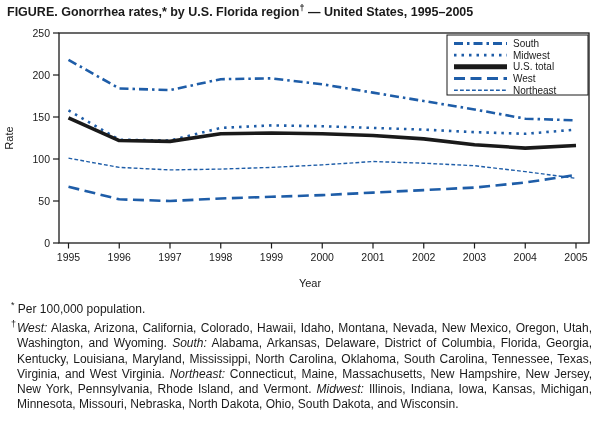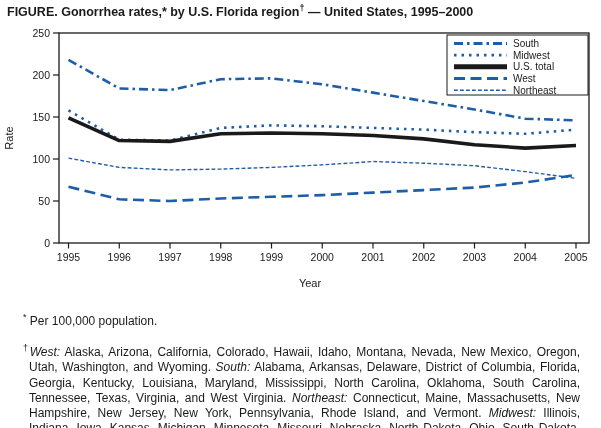--- a/index.html
+++ b/index.html
@@ -12,27 +12,27 @@
     position:absolute; top:3px; left:7px; right:5px;
     font-size:12.5px; font-weight:bold; white-space:nowrap;
   }
   .fig-title sup { font-size:9px; font-weight:bold; }
   #chart { position:absolute; top:20px; left:0; }
   svg text { font-family:"Liberation Sans", sans-serif; fill:#1a1a1a; }
   .footnotes {
     position:absolute; top:298px; left:7px; width:589px;
     font-size:12px; line-height:15.2px;
   }
-  .fn { margin:16px; text-align:justify; text-indent:-6px; padding-left:6px; }
+  .fn { margin:4px; text-align:justify; text-indent:-6px; padding-left:6px; }
   .fn sup { font-size:9px; line-height:0; }
 </style>
 </head>
 <body>
 
-<div class="fig-title"><span>FIGURE. Gonorrhea rates,* by U.S. Florida region</span><sup>†</sup><span> — United States, 1995–2000</span></div>
+<div class="fig-title"><span>FIGURE. Gonorrhea rates,* by U.S. Florida region</span><sup>†</sup><span> — United States, 1995–2005</span></div>
 
 <svg id="chart" width="601" height="280" viewBox="0 0 601 280">
     <rect x="59" y="13" width="530" height="210" fill="none" stroke="#1a1a1a" stroke-width="1.3"></rect>
     <line x1="53" y1="223" x2="59" y2="223" stroke="#1a1a1a" stroke-width="1.2"></line>
     <text x="50" y="226.5" text-anchor="end" font-size="10.5">0</text>
     <line x1="53" y1="181" x2="59" y2="181" stroke="#1a1a1a" stroke-width="1.2"></line>
     <text x="50" y="184.5" text-anchor="end" font-size="10.5">50</text>
     <line x1="53" y1="139" x2="59" y2="139" stroke="#1a1a1a" stroke-width="1.2"></line>
     <text x="50" y="142.5" text-anchor="end" font-size="10.5">100</text>
     <line x1="53" y1="97" x2="59" y2="97" stroke="#1a1a1a" stroke-width="1.2"></line>

